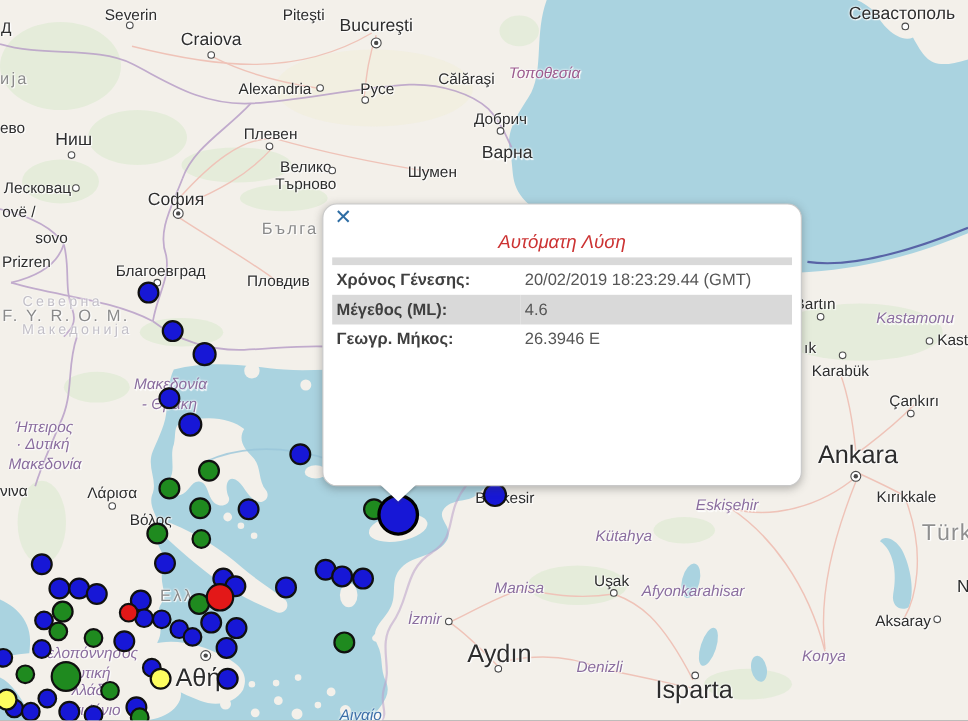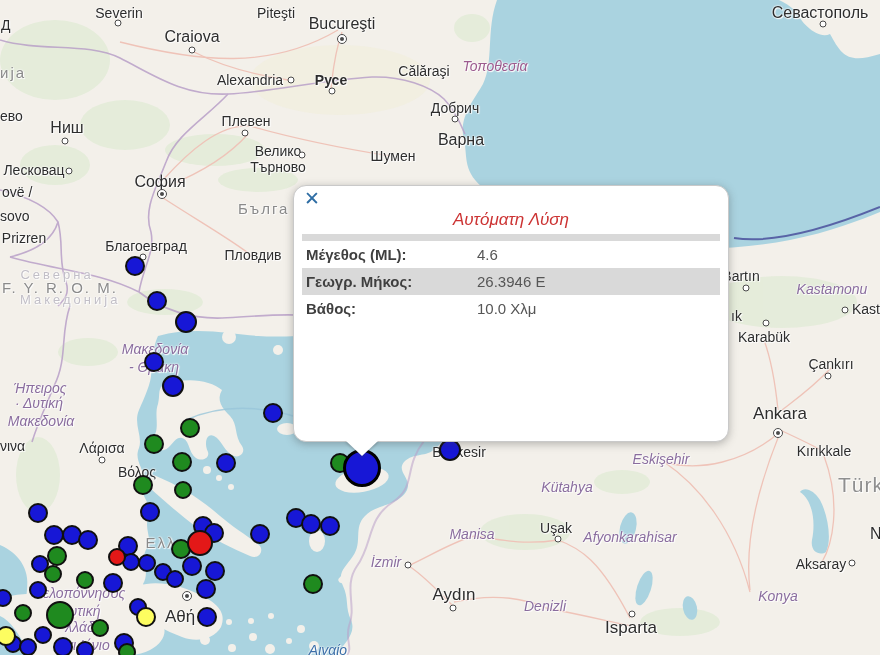--- a/index.html
+++ b/index.html
@@ -5,21 +5,21 @@
   html,body{margin:0;padding:0;background:#888;}
   .stage{position:relative;width:880px;height:655px;overflow:hidden;background:#f3f0ea;
          font-family:"Liberation Sans","DejaVu Sans",sans-serif;}
   #base-map{position:absolute;left:0;top:0;}
   
   .lbl{position:absolute;transform:translate(-50%,-50%);white-space:nowrap;color:#2d2d2d;
        text-shadow:0 0 2px #fff,0 0 2px #fff,1px 1px 1px #fff;line-height:1;}
   .lbl.as{transform:translate(0,-50%);}
   .city{font-size:14px;}
   .city-lg{font-size:16px;}
-  .city-xl{font-size:17px;font-weight:500;}
+  .city-xl{font-size:23px;font-weight:500;}
   .region{font-size:14px;font-style:italic;color:#8a6d9e;font-weight:500;}
   .sea{font-size:14px;font-style:italic;color:#3d6fa8;font-weight:500;}
   .constanta{font-size:14px;font-style:italic;color:#9c5b8e;font-weight:500;}
   .country{font-size:15px;color:#8a8a8a;letter-spacing:2px;}
   .country-xl{font-size:21px;color:#8f8f8f;letter-spacing:1px;}
   .faint{font-size:13px;color:#c2bfc7;letter-spacing:3px;}
   
   .mk{position:absolute;width:7px;height:7px;border:1.5px solid #4a4a4a;background:#fff;
       border-radius:50%;transform:translate(-50%,-50%);box-sizing:border-box;}
   .mk.bull{width:10px;height:10px;}
@@ -167,36 +167,36 @@
     <path d="M734,238 C778,245 838,224 880,207" stroke="#4a4f9b" stroke-width="2" opacity="0.85" fill="none"></path>
   </svg>
 
   <div id="label-layer">
       <div class="lbl city as" style="left: 1px; top: 25px;">Д</div>
       <div class="lbl city" style="left: 119px; top: 13px;">Severin</div>
       <div class="lbl city-lg" style="left: 192px; top: 37px;">Craiova</div>
       <div class="lbl city" style="left: 276px; top: 13px;">Piteşti</div>
       <div class="lbl city-lg" style="left: 342px; top: 24px;">Bucureşti</div>
       <div class="lbl city" style="left: 250px; top: 80px;">Alexandria</div>
-      <div class="lbl city" style="left: 331px; top: 80px; font-weight: bold;">Русе</div>
+      <div class="lbl city" style="left: 343px; top: 80px;">Русе</div>
       <div class="lbl city" style="left: 424px; top: 71px;">Călăraşi</div>
       <div class="lbl city-lg" style="left: 820px; top: 13px;">Севастополь</div>
       <div class="lbl constanta" style="left: 495px; top: 66px;">Τοποθεσία</div>
       <div class="lbl city" style="left: 455px; top: 108px;">Добрич</div>
       <div class="lbl city-lg" style="left: 461px; top: 140px;">Варна</div>
       <div class="lbl city" style="left: 393px; top: 156px;">Шумен</div>
       <div class="lbl city" style="left: 246px; top: 121px; text-align: center;">Плевен</div>
       <div class="lbl city" style="left: 278px; top: 151px;">Велико</div>
       <div class="lbl city" style="left: 278px; top: 167px;">Търново</div>
       <div class="lbl city-lg" style="left: 67px; top: 128px;">Ниш</div>
       <div class="lbl country as" style="left: 0px; top: 72px;">ија</div>
       <div class="lbl city as" style="left: 0px; top: 116px;">ево</div>
       <div class="lbl city" style="left: 34px; top: 170px;">Лесковац</div>
       <div class="lbl city as" style="left: 2px; top: 192px;">ovë /</div>
-      <div class="lbl city as" style="left: 0px; top: 216px;">sovo</div>
+      <div class="lbl city as" style="left: 0px; top: 216px; padding-left: 32px;">sovo</div>
       <div class="lbl city" style="left: 24px; top: 238px;">Prizren</div>
       <div class="lbl city-lg" style="left: 160px; top: 182px;">София</div>
       <div class="lbl country as" style="left: 238px; top: 208px;">Бълга</div>
       <div class="lbl city" style="left: 146px; top: 246px;">Благоевград</div>
       <div class="lbl city" style="left: 253px; top: 255px;">Пловдив</div>
       <div class="lbl faint" style="left: 57px; top: 274px;">Северна</div>
       <div class="lbl country as" style="left: 2px; top: 287px;">F. Y. R. O. M.</div>
       <div class="lbl faint as" style="left: 20px; top: 299px;">Македонија</div>
       <div class="lbl region" style="left: 155px; top: 349px;">Μακεδονία</div>
       <div class="lbl region" style="left: 154px; top: 367px;">- Θράκη</div>
@@ -226,21 +226,21 @@
       <div class="lbl city" style="left: 824px; top: 451px;">Kırıkkale</div>
       <div class="lbl city" style="left: 831px; top: 364px;">Çankırı</div>
       <div class="lbl city" style="left: 764px; top: 337px;">Karabük</div>
       <div class="lbl region" style="left: 832px; top: 289px;">Kastamonu</div>
       <div class="lbl city as" style="left: 852px; top: 309px;">Kastamonu</div>
       <div class="lbl city" style="left: 741px; top: 276px;">Bartın</div>
       <div class="lbl city as" style="left: 731px; top: 316px;">ık</div>
       <div class="lbl country-xl as" style="left: 838px; top: 484px;">Türkiye</div>
       <div class="lbl city-lg as" style="left: 870px; top: 534px;">N</div>
       <div class="lbl city" style="left: 821px; top: 564px;">Aksaray</div>
-      <div class="lbl region" style="left: 778px; top: 596px;">Konya</div>
+      <div class="lbl region" style="left: 749px; top: 596px;">Konya</div>
       <div class="lbl city-xl" style="left: 631px; top: 627px;">Isparta</div>
       <div class="mk" style="left: 118px; top: 23px;"></div>
       <div class="mk" style="left: 192px; top: 50px;"></div>
       <div class="mk bull" style="left: 342px; top: 39px;"></div>
       <div class="mk" style="left: 291px; top: 80px;"></div>
       <div class="mk" style="left: 332px; top: 91px;"></div>
       <div class="mk" style="left: 823px; top: 24px;"></div>
       <div class="mk" style="left: 455px; top: 119px;"></div>
       <div class="mk" style="left: 245px; top: 133px;"></div>
       <div class="mk" style="left: 302px; top: 155px;"></div>
@@ -324,29 +324,29 @@
       <div class="quake selected" style="left: 362px; top: 468px; width: 32px; height: 32px; background: rgb(23, 23, 214);"></div>
     </div>
 
   <div class="popup">
     <div class="pclose">✕</div>
     <div class="ptitle">Αυτόματη Λύση</div>
     <div class="tstrip"></div>
     <table class="ptable">
       <tbody id="popup-rows">
           <tr>
+            <td class="pl">Χρόνος Γένεσης:</td>
+            <td class="pv">20/02/2019 18:23:29.44 (GMT)</td>
+          </tr>
+          <tr>
             <td class="pl">Μέγεθος (ML):</td>
             <td class="pv">4.6</td>
           </tr>
           <tr>
             <td class="pl">Γεωγρ. Μήκος:</td>
             <td class="pv">26.3946 E</td>
           </tr>
-          <tr>
-            <td class="pl">Βάθος:</td>
-            <td class="pv">10.0 Χλμ</td>
-          </tr>
         </tbody>
     </table>
     <div class="tail"></div>
   </div>
 
 </div>
 
 </body></html>

